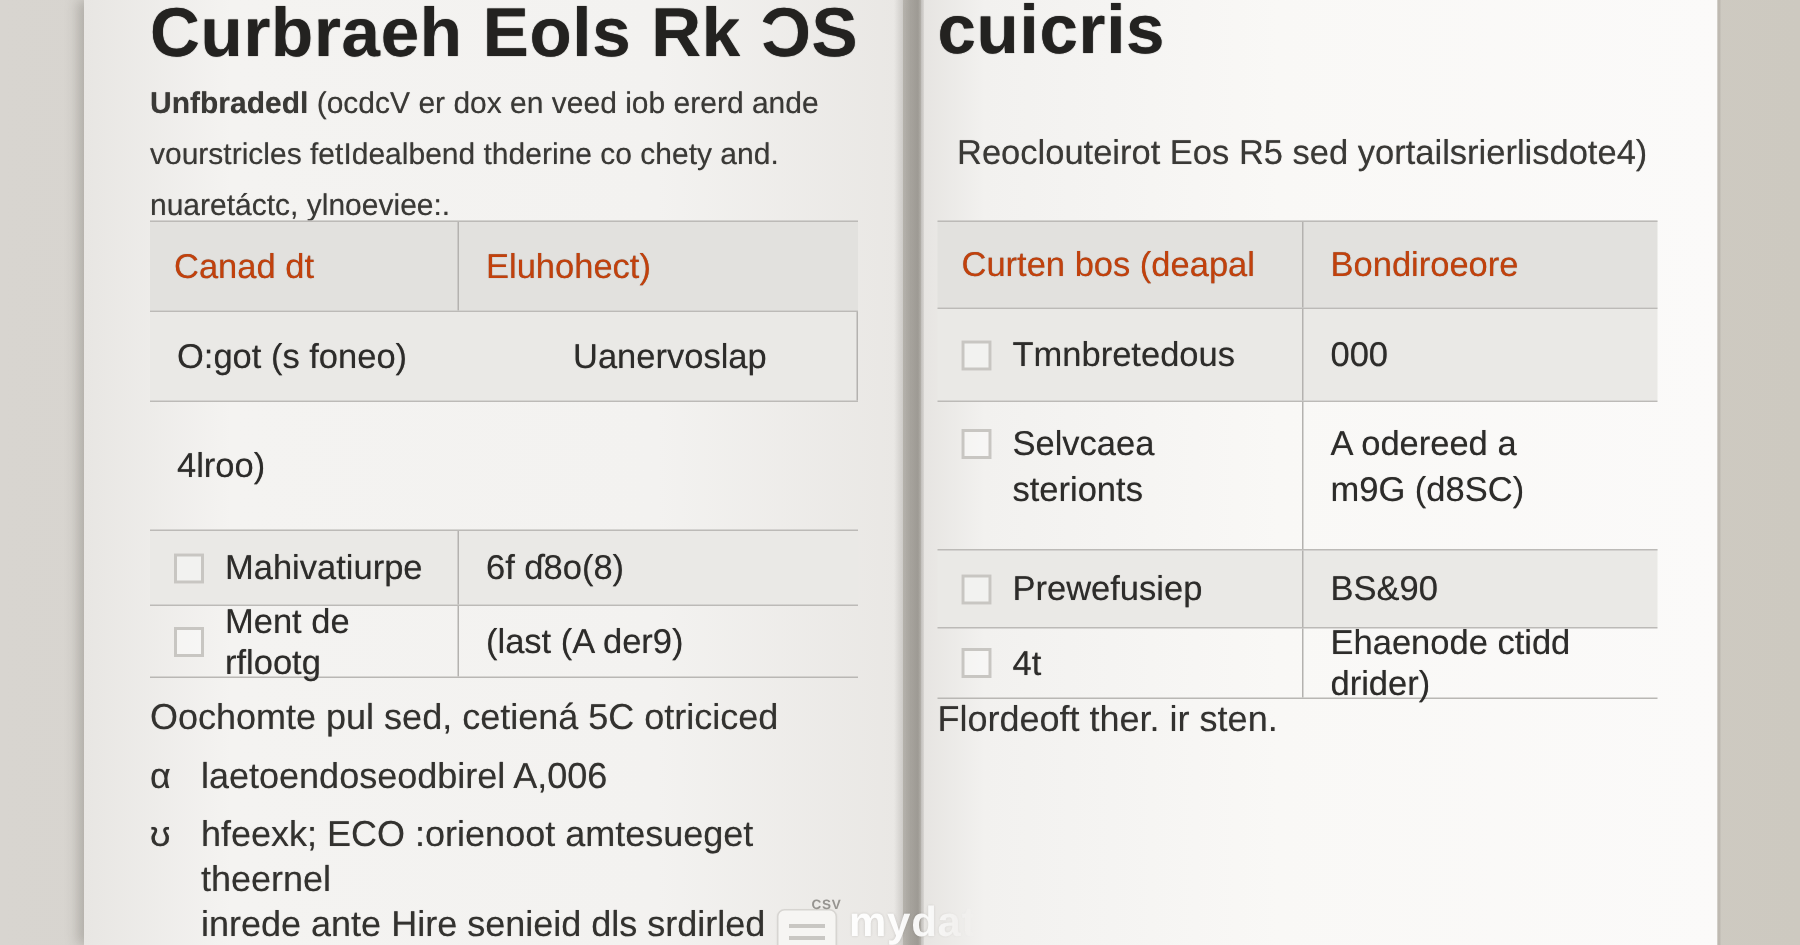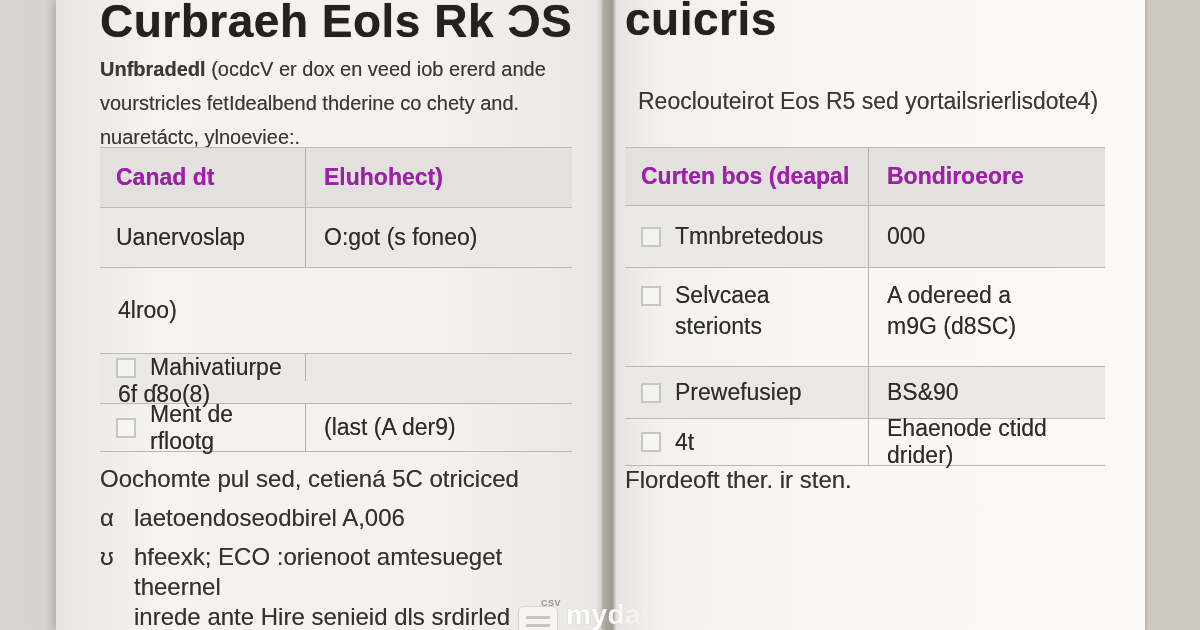--- a/index.html
+++ b/index.html
@@ -47,21 +47,21 @@
   .ttable-left{ left:44px; width:472px; }
   .ttable-right{ left:11px; width:480px; }
 
   .trow{ display:flex; border-top:1px solid #bcbab7; font-size:23px; }
   .trow .tc{ display:flex; align-items:center; }
   .tc.c1{ border-right:1px solid #b4b2af; padding-left:16px; padding-right:8px; flex-shrink:0; }
   .tc.c2{ padding-left:18px; flex:1; }
   .ttable-left .c1{ width:206px; }
   .ttable-right .c1{ width:244px; }
 
-  .thead{ background:#e2e1de; font-weight:700; color:#a21caf; }
+  .thead{ background:#e2e1de; font-weight:400; color:#c2410c; }
   .shaded{ background:#eae9e6; }
 
   .stack{ display:flex; flex-direction:column; line-height:31px; }
   .top .tc{ align-items:flex-start; padding-top:12px; }
 
   .checkbox{
     width:20px; height:20px; border:2px solid #c8c6c2; background:rgba(255,255,255,.4);
     margin-right:14px; flex-shrink:0; display:inline-block;
   }
   .top .checkbox{ margin-top:6px; }
@@ -122,35 +122,35 @@
       <div class="trow thead" style="height:60px;">
         <div class="tc c1">
           <span class="celltext">Canad dt</span>
         </div>
         <div class="tc c2">
           <span class="celltext">Eluhohect)</span>
         </div>
       </div>
 
       <div class="trow shaded" style="height:60px;">
+        <div class="tc c2">
+          <span class="celltext">O:got (s foneo)</span>
+        </div>
         <div class="tc c1">
           <span class="celltext">Uanervoslap</span>
-        </div>
-        <div class="tc c2">
-          <span class="celltext">O:got (s foneo)</span>
         </div>
       </div>
 
       <div class="trow top" style="height:86px;">
         <div class="tc c2" style="align-items:center; padding-top:0;">
           <span class="celltext">4lroo)</span>
         </div>
       </div>
 
-      <div class="trow shaded" style="height:50px;flex-direction:column;">
+      <div class="trow shaded" style="height:50px;">
         <div class="tc c1">
           <span class="checkbox"></span>
           <span class="celltext">Mahivatiurpe</span>
         </div>
         <div class="tc c2">
           <span class="celltext">6f ɗ8o(8)</span>
         </div>
       </div>
 
       <div class="trow" style="height:48px;">

